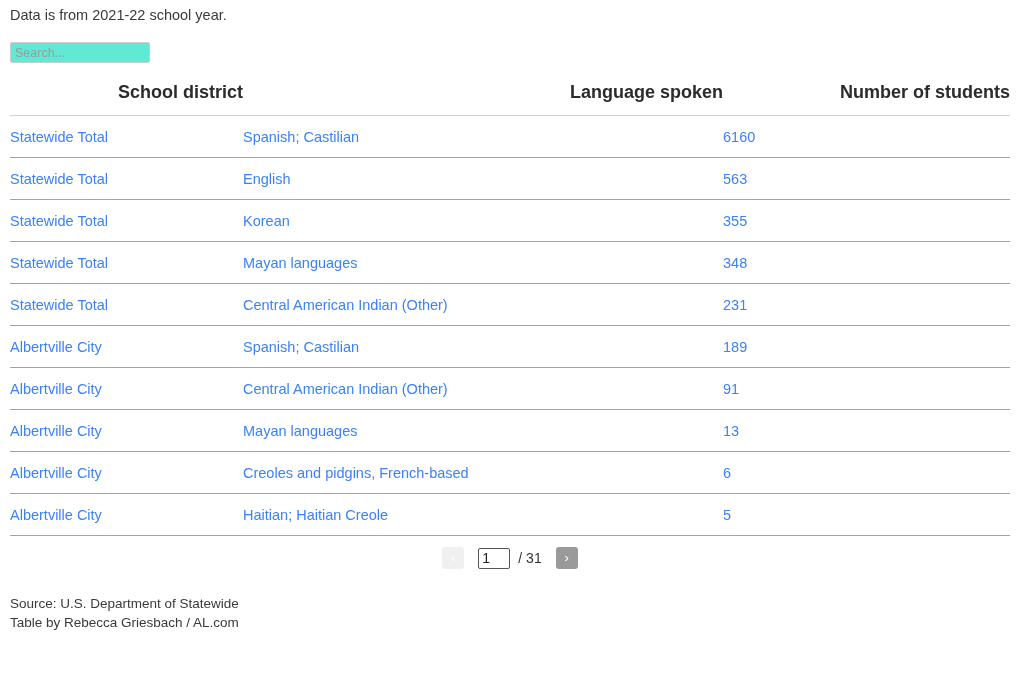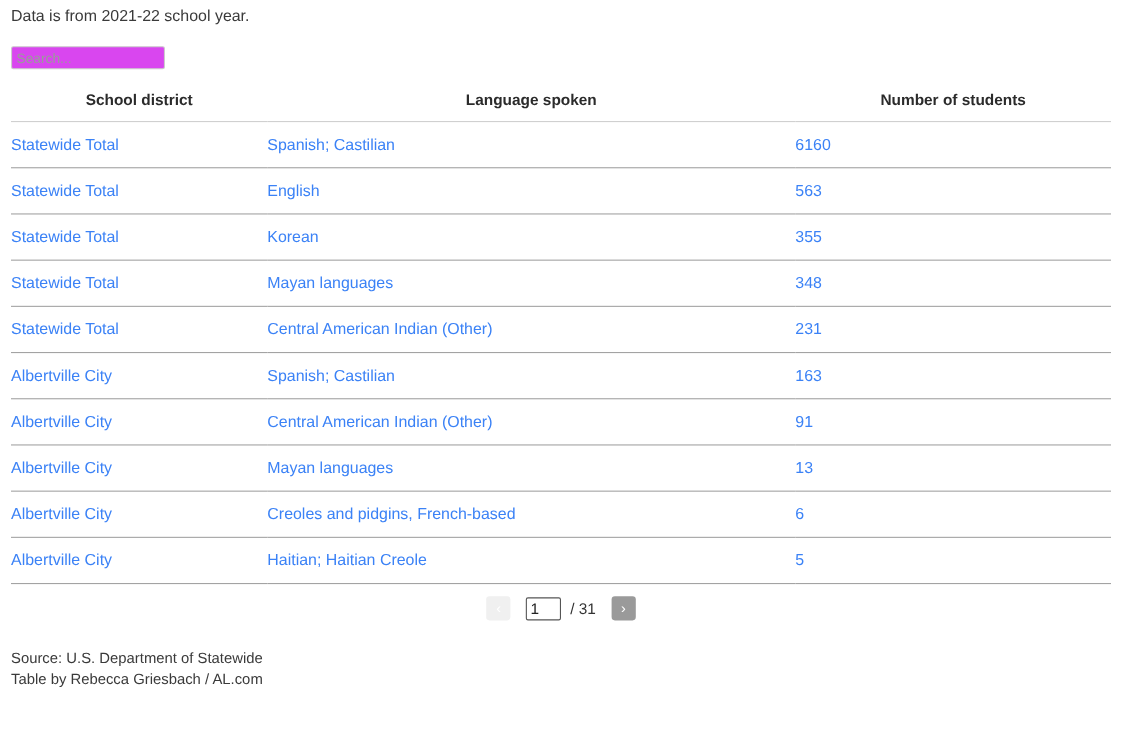--- a/index.html
+++ b/index.html
@@ -38,41 +38,41 @@
   }
   .search-wrap {
     padding-top: 18px;
   }
   .search-input {
     width: 140px;
     height: 21px;
     box-sizing: border-box;
     border: 1px solid #cccccc;
     border-radius: 2px;
-    background: #d946ef;
+    background: #5eead4;
     font-family: "Liberation Sans", sans-serif;
     font-size: 12.5px;
     color: #333333;
     padding: 1px 4px;
     outline: none;
   }
   .search-input::placeholder {
     color: #9b9b9b;
     opacity: 1;
   }
 
   .data-table {
     width: 1000px;
     border-collapse: collapse;
     margin-top: 19px;
     table-layout: fixed;
   }
   .data-table th {
-    text-align: center;
-    font-size: 14px;
+    text-align: right;
+    font-size: 18px;
     font-weight: bold;
     color: #2b2b2b;
     padding: 0 0 12px 0;
     border-bottom: 1px solid #d0d0d0;
     vertical-align: bottom;
   }
   .data-table td {
     text-align: left;
     font-size: 14.5px;
     font-weight: normal;
@@ -191,21 +191,21 @@
         <td>348</td>
       </tr>
       <tr>
         <td>Statewide Total</td>
         <td>Central American Indian (Other)</td>
         <td>231</td>
       </tr>
       <tr>
         <td>Albertville City</td>
         <td>Spanish; Castilian</td>
-        <td>163</td>
+        <td>189</td>
       </tr>
       <tr>
         <td>Albertville City</td>
         <td>Central American Indian (Other)</td>
         <td>91</td>
       </tr>
       <tr>
         <td>Albertville City</td>
         <td>Mayan languages</td>
         <td>13</td>

